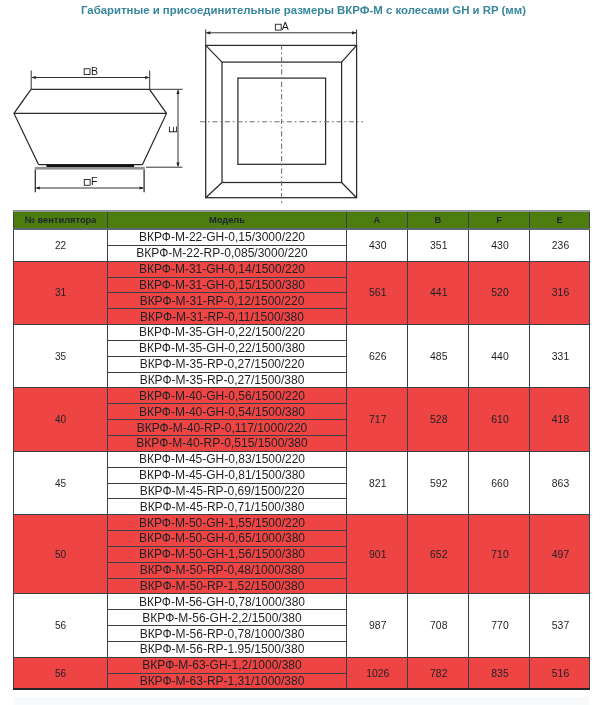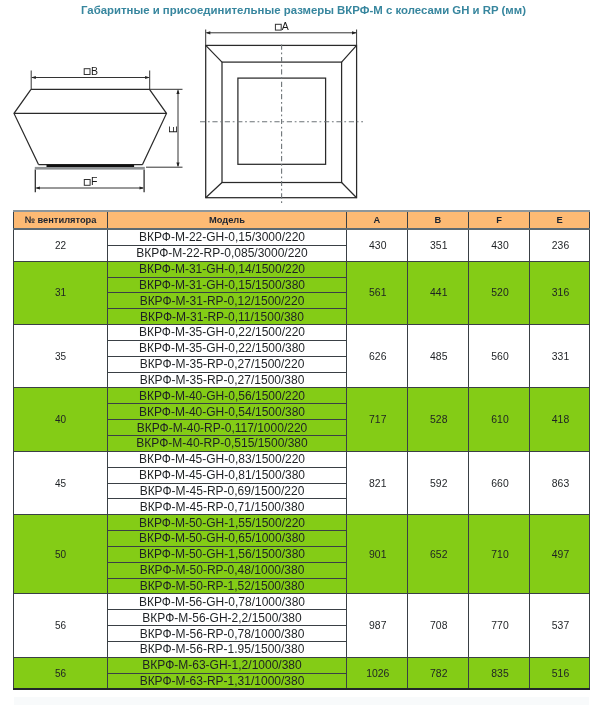--- a/index.html
+++ b/index.html
@@ -5,26 +5,26 @@
   html,body{margin:0;padding:0;}
   body{width:603px;height:705px;position:relative;background:#fff;
        font-family:"Liberation Sans", sans-serif;overflow:hidden;}
   #title{position:absolute;left:2px;top:4px;width:603px;text-align:center;
          font-size:11.4px;font-weight:bold;color:#37869e;letter-spacing:0px;}
   #draw{position:absolute;left:0;top:0;}
   table{position:absolute;left:13px;top:210px;width:576px;
         border-collapse:collapse;table-layout:fixed;}
   td,th{padding:0;text-align:center;vertical-align:middle;
         border:1px solid #3a4045;overflow:hidden;white-space:nowrap;}
-  th{height:16px;background:#fdba74;font-size:9.3px;font-weight:bold;color:#1d2430;
+  th{height:16px;background:#4d7c0f;font-size:9.3px;font-weight:bold;color:#1d2430;
      border-top:2px solid #8d969b;border-bottom:2px solid #5d6a72;}
   td{height:14.85px;font-size:10px;color:#1e2124;}
   td.m{font-size:12px;padding-right:10px;}
   .num{font-size:10.4px;padding-left:2px;}
-  .blue td{background:#84cc16;}
+  .blue td{background:#ef4444;}
   table{border-left:1.6px solid #2a2f33;border-right:1.6px solid #2a2f33;
         border-bottom:2px solid #22262a;}
   #botbar{position:absolute;left:14px;top:697px;width:575px;height:8px;
           background:#f8fafb;}
 </style>
 </head>
 <body>
 <div id="title">Габаритные и присоединительные размеры ВКРФ-М с колесами GH и RP (мм)</div>
 
 <svg id="draw" width="603" height="208" viewBox="0 0 603 208">
@@ -132,21 +132,21 @@
       </tr>
   <tr class="blue">
         <td class="m">ВКРФ-М-31-RP-0,11/1500/380</td>
       </tr>
 
   <tr>
         <td rowspan="4">35</td>
         <td class="m">ВКРФ-М-35-GH-0,22/1500/220</td>
       <td rowspan="4" class="num">626</td>
         <td rowspan="4" class="num">485</td>
-        <td rowspan="4" class="num">560</td>
+        <td rowspan="4" class="num">440</td>
         <td rowspan="4" class="num">331</td>
       </tr>
   <tr>
         <td class="m">ВКРФ-М-35-GH-0,22/1500/380</td>
       </tr>
   <tr>
         <td class="m">ВКРФ-М-35-RP-0,27/1500/220</td>
       </tr>
   <tr>
         <td class="m">ВКРФ-М-35-RP-0,27/1500/380</td>

